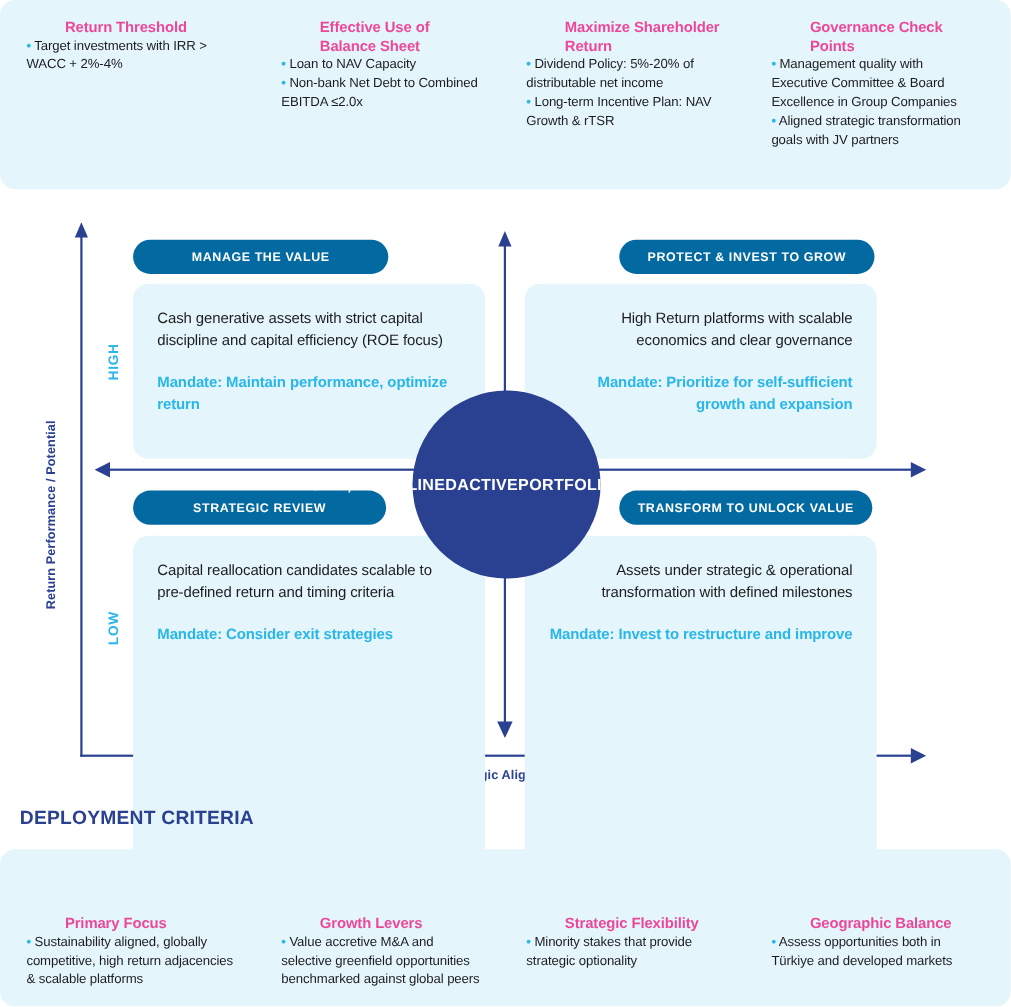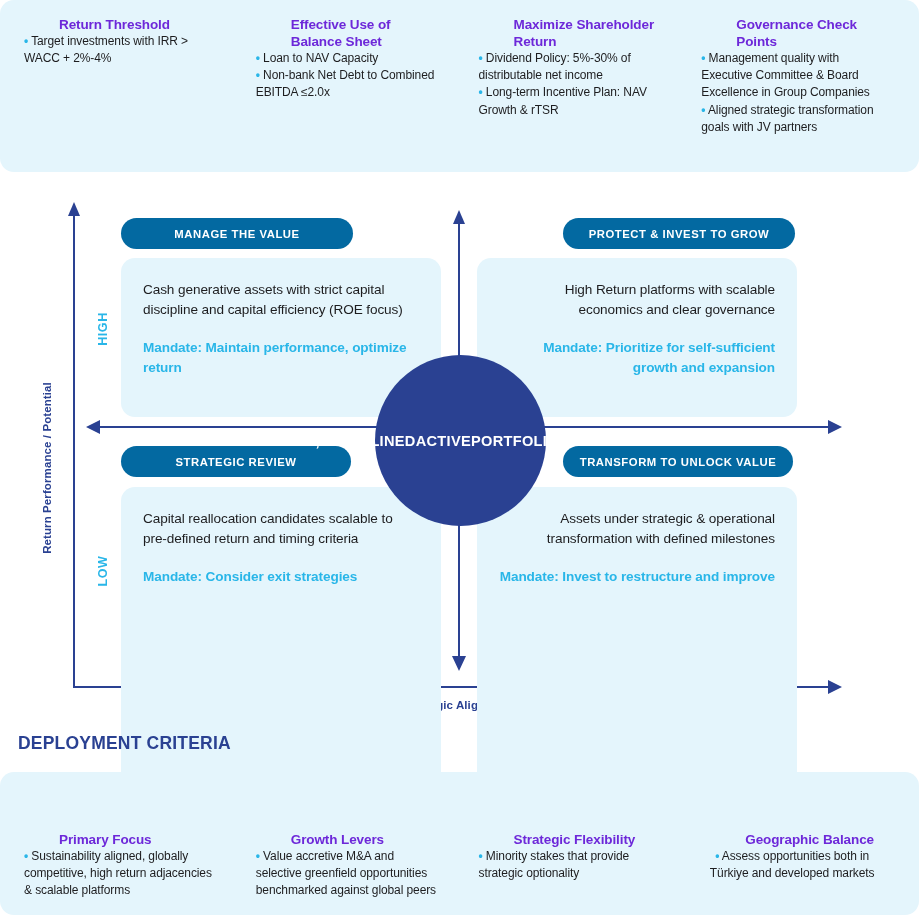--- a/index.html
+++ b/index.html
@@ -34,21 +34,21 @@
     display: flex;
     padding: 16px 14px 10px 14px;
   }
   .banner-col { width: 25%; padding-right: 22px; }
   .banner-col:nth-child(1) { padding-left: 10px; }
   .banner-col:nth-child(2) { padding-left: 19px; }
   .banner-col:nth-child(3) { padding-left: 19px; }
   .banner-col:nth-child(4) { padding-left: 19px; }
 
   .bn-title {
-    color: #6d28d9;
+    color: #ec4899;
     font-size: 13.5px;
     font-weight: bold;
     line-height: 17px;
     letter-spacing: -0.1px;
     padding-left: 35px;
   }
   .bn-item {
     color: #1d1d1f;
     font-size: 12px;
     line-height: 17.2px;
@@ -260,21 +260,21 @@
     position: absolute;
     left: 0; top: 772px;
     width: 919px; height: 143px;
     display: flex;
     padding: 14px 14px 10px 14px;
   }
   .bot-col { width: 25%; padding-right: 22px; margin-top: 45px; }
   .bot-col:nth-child(1) { padding-left: 10px; }
   .bot-col:nth-child(2) { padding-left: 19px; }
   .bot-col:nth-child(3) { padding-left: 19px; }
-  .bot-col:nth-child(4) { padding-left: 19px; text-align: center; }
+  .bot-col:nth-child(4) { padding-left: 19px; }
 </style>
 </head>
 <body>
 
 <div class="page">
 
   <div class="top-banner"></div>
   <div class="banner-cols">
 
     <div class="banner-col">
@@ -283,21 +283,21 @@
     </div>
 
     <div class="banner-col">
       <div class="bn-title">Effective Use of Balance Sheet</div>
       <div class="bn-item"><span class="bullet">•</span> <span>Loan to NAV Capacity</span></div>
       <div class="bn-item"><span class="bullet">•</span> <span>Non-bank Net Debt to Combined EBITDA ≤2.0x</span></div>
     </div>
 
     <div class="banner-col">
       <div class="bn-title">Maximize Shareholder Return</div>
-      <div class="bn-item"><span class="bullet">•</span> <span>Dividend Policy: 5%-30% of distributable net income</span></div>
+      <div class="bn-item"><span class="bullet">•</span> <span>Dividend Policy: 5%-20% of distributable net income</span></div>
       <div class="bn-item"><span class="bullet">•</span> <span>Long-term Incentive Plan: NAV Growth &amp; rTSR</span></div>
     </div>
 
     <div class="banner-col">
       <div class="bn-title">Governance Check Points</div>
       <div class="bn-item"><span class="bullet">•</span> <span>Management quality with Executive Committee &amp; Board Excellence in Group Companies</span></div>
       <div class="bn-item"><span class="bullet">•</span> <span>Aligned strategic transformation goals with JV partners</span></div>
     </div>
 
   </div>

